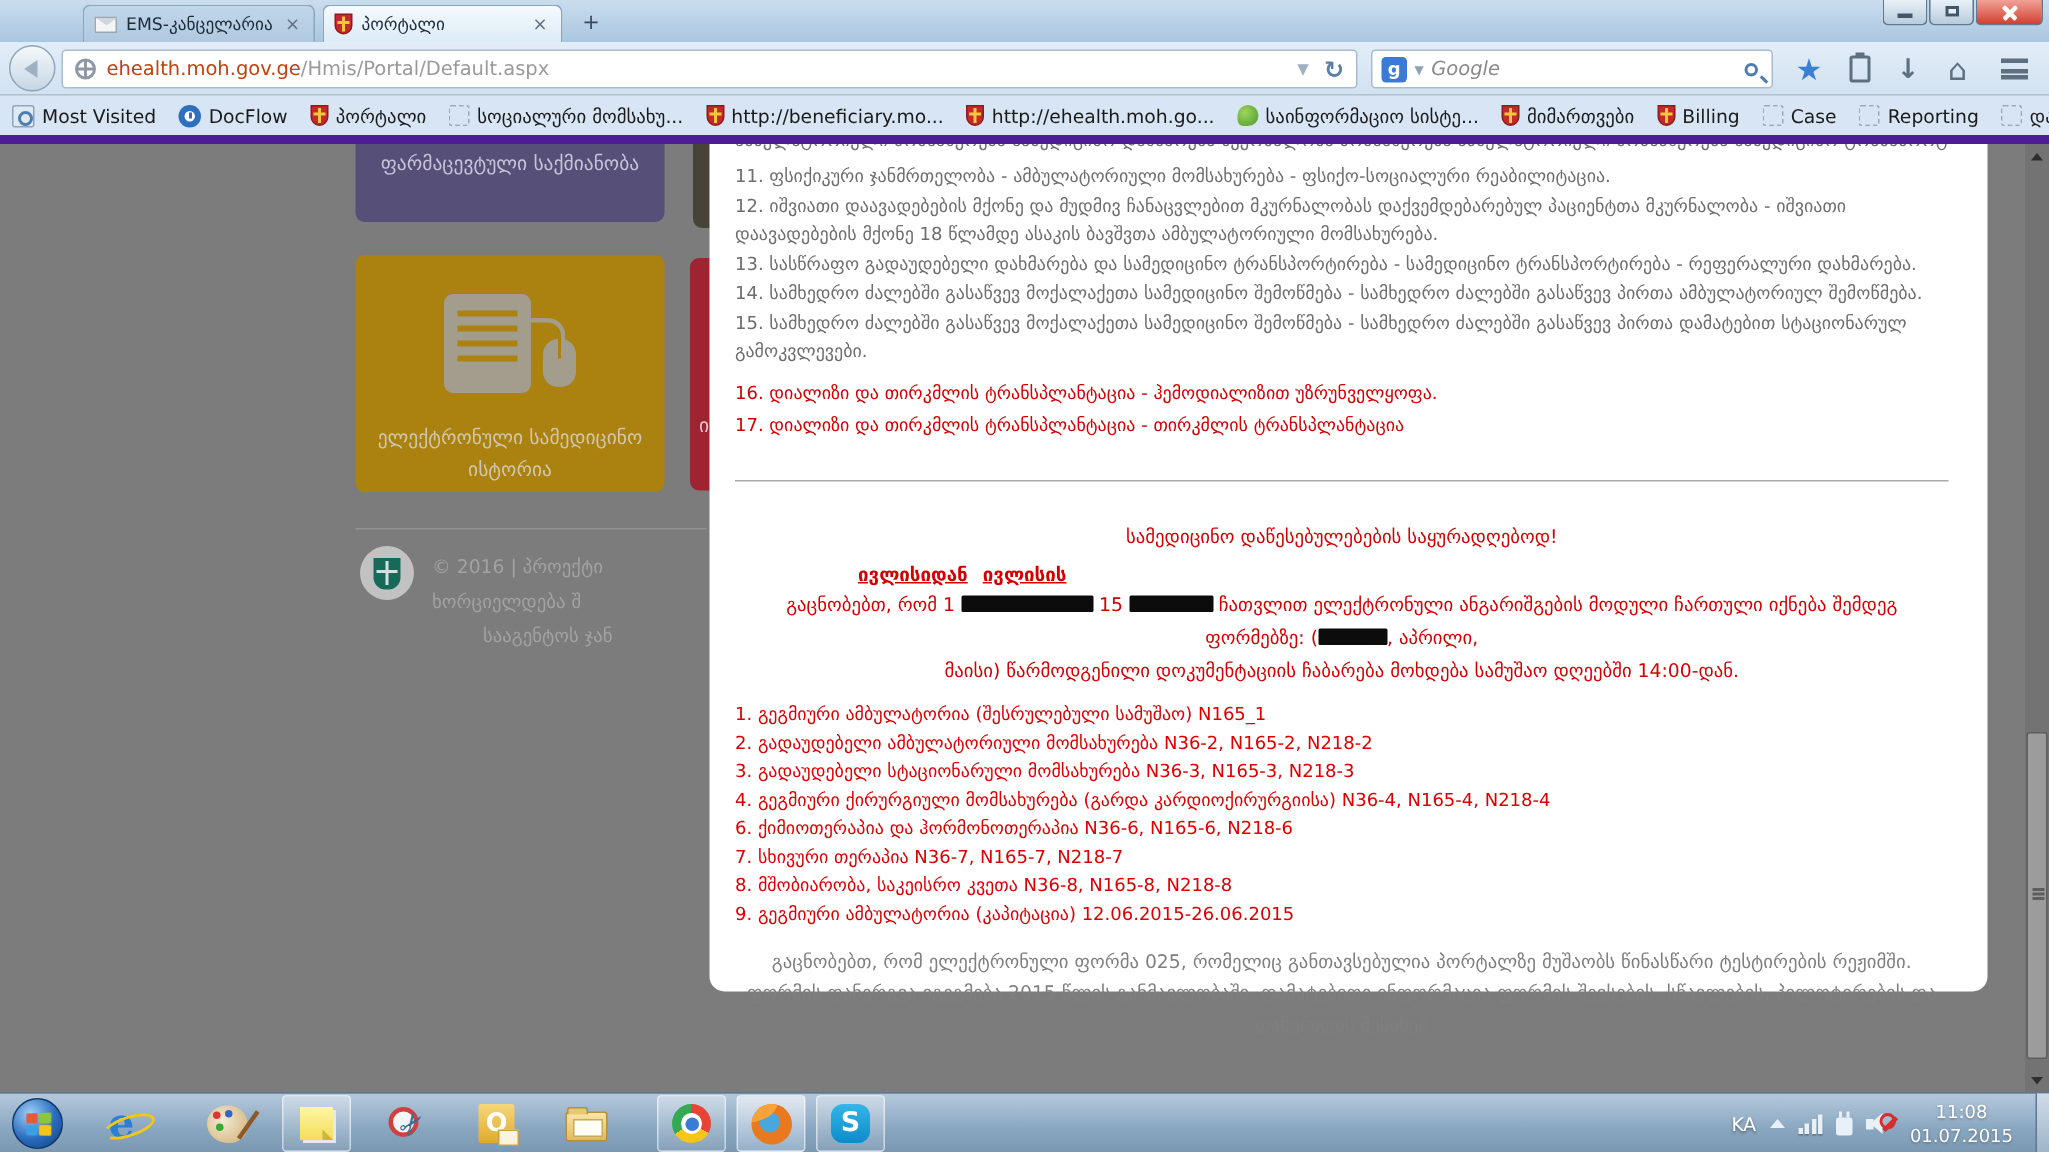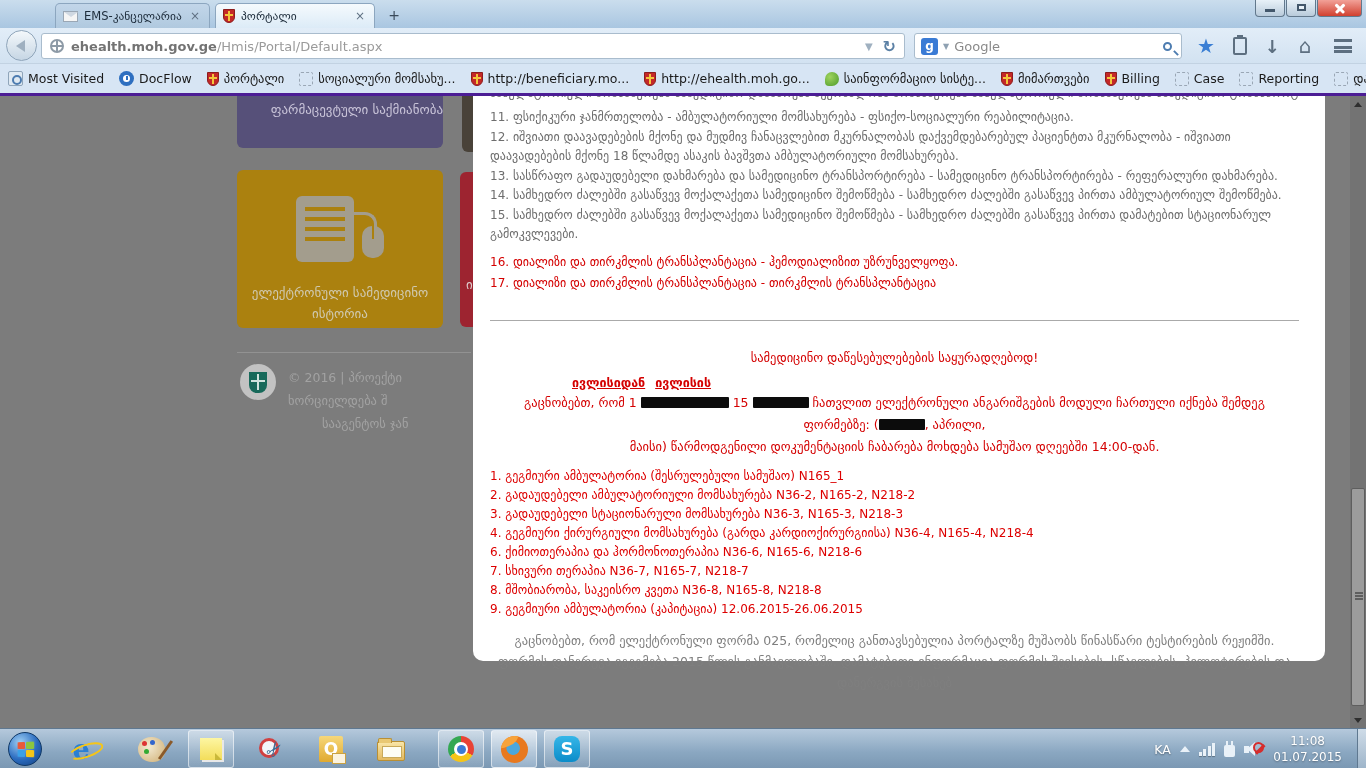--- a/index.html
+++ b/index.html
@@ -42,59 +42,59 @@
     background:linear-gradient(#f4f8fb,#c6d6e4); border:1px solid #8fa5ba; display:flex; align-items:center; justify-content:center; }
   .back-arrow { width:0; height:0; border-top:6px solid transparent; border-bottom:6px solid transparent;
     border-right:9px solid #9fb0c0; margin-right:2px; }
   .back-arrow:after { content:""; display:block; }
   .urlbar { position:absolute; left:41px; top:5px; width:864px; height:26px; background:#fff;
     border:1px solid #a9bccd; border-radius:3px; display:flex; align-items:center; padding:0 4px 0 8px; }
   .globe-ic { width:14px; height:14px; border-radius:50%; border:2px solid #8d9aa6; position:relative; margin-right:7px; }
   .globe-ic:before { content:""; position:absolute; left:-1px; top:4px; width:12px; height:2px; background:#8d9aa6; }
   .globe-ic:after { content:""; position:absolute; left:4px; top:-1px; width:2px; height:12px; background:#8d9aa6; }
   .url-text { flex:1; font-size:13px; color:#9a9a9a; white-space:nowrap; overflow:hidden; }
-  .url-text b { color:#737373; font-weight:bold; }
+  .url-text b { color:#c2410c; font-weight:normal; }
   .url-caret { color:#9fb0c0; font-size:10px; padding:0 6px; }
   .reload-ic { color:#5b80a5; font-size:16px; font-weight:bold; padding:0 4px; }
   .searchbox { position:absolute; left:914px; top:5px; width:268px; height:26px; background:#fff;
     border:1px solid #a9bccd; border-radius:3px; display:flex; align-items:center; padding:0 6px; }
   .google-ic { width:17px; height:17px; background:#3a7bd5; border-radius:3px; color:#fff; font-size:12px;
     font-weight:bold; text-align:center; line-height:17px; }
   .mini-caret { color:#8fa1b2; font-size:8px; padding:0 5px; }
-  .search-ph { flex:1; font-size:13px; color:#8a8a8a; }
+  .search-ph { flex:1; font-size:13px; font-style:italic; color:#8a8a8a; }
   .magnifier { width:9px; height:9px; border:2px solid #4d7cb0; border-radius:50%; position:relative; margin-right:3px; }
   .magnifier:after { content:""; position:absolute; left:8px; top:8px; width:6px; height:2px; background:#4d7cb0; transform:rotate(45deg); }
   .nav-ic { position:absolute; top:5px; height:26px; display:flex; align-items:center; justify-content:center; }
   .star-ic { left:1192px; width:28px; color:#3b7fd4; font-size:20px; }
   .clipboard-ic { left:1226px; width:28px; }
   .clipboard-shape { width:14px; height:18px; border:2px solid #5d6f80; border-radius:2px; position:relative; }
   .clipboard-shape:before { content:""; position:absolute; left:2px; top:-4px; width:6px; height:3px; background:#5d6f80; }
   .down-ic { left:1258px; width:28px; color:#5d6f80; font-size:18px; font-weight:bold; }
   .home-ic { left:1290px; width:30px; color:#5d6f80; font-size:20px; }
   .menu-ic { left:1326px; width:34px; }
   .menu-bars { width:18px; height:14px; border-top:3px solid #5d6f80; border-bottom:3px solid #5d6f80; position:relative; }
   .menu-bars:before { content:""; position:absolute; left:0; top:3.5px; width:18px; height:3px; background:#5d6f80; }
 
   
   .bookmarksbar { position:absolute; top:64px; left:0; width:1366px; height:32px; background:#d7e5f4;
-    border-bottom:3px solid #4c1d95; display:flex; align-items:center; padding:0 8px; gap:15px;
+    border-bottom:6px solid #4c1d95; display:flex; align-items:center; padding:0 8px; gap:15px;
     font-size:12.5px; color:#1a1a1a; white-space:nowrap; overflow:hidden; }
   .bm { display:flex; align-items:center; gap:5px; }
   .mv-ic { width:15px; height:15px; background:#dfe9f2; border:1px solid #8fa5ba; border-radius:2px; position:relative; }
   .mv-ic:before { content:""; position:absolute; left:3px; top:3px; width:6px; height:6px; border:2px solid #4d7cb0; border-radius:50%; }
   .docflow-ic { width:15px; height:15px; border-radius:50%; background:#2e6fc0; position:relative; }
   .docflow-ic:before { content:""; position:absolute; left:4px; top:4px; width:7px; height:7px; border-radius:50%; background:#fff; }
   .docflow-ic:after { content:""; position:absolute; left:7px; top:5px; width:2px; height:4px; background:#2e6fc0; }
   .dashed-ic { width:14px; height:14px; border:1px dashed #9aa7b5; border-radius:2px; }
   .green-ic { width:14px; height:14px; border-radius:50% 50% 50% 4px; background:radial-gradient(circle at 35% 35%, #9fd45e, #4c9a2a); }
 
   
   .viewport { position:absolute; top:96px; left:0; width:1366px; height:632px; background:#7c7c7c; overflow:hidden; }
   .tile { position:absolute; border-radius:6px; color:#d4cfc2; text-align:center; }
-  .tile-pharma { left:237px; top:-12px; width:206px; height:64px; background:#565079; border-radius:0 0 6px 6px;text-align:right; }
+  .tile-pharma { left:237px; top:-12px; width:206px; height:64px; background:#565079; border-radius:0 0 6px 6px; }
   .tile-pharma .tile-label { margin-top:18px; color:#c8c3d8; font-size:13px; }
   .tile-dark { left:462px; top:-12px; width:40px; height:68px; background:#494239; border-radius:0 0 6px 6px; }
   .tile-emr { left:237px; top:74px; width:206px; height:158px; background:#ab810f; }
   .tile-red { left:460px; top:76px; width:42px; height:155px; background:#9d2430; }
   .tile-red .tile-letter { position:absolute; left:6px; top:105px; color:#ddc9cb; font-size:13px; }
   .emr-icon { position:relative; width:100px; height:72px; margin:26px auto 0; }
   .emr-doc { position:absolute; left:6px; top:0; width:58px; height:66px; background:#a39d8d; border-radius:6px; padding:11px 9px; }
   .emr-doc i { display:block; height:4px; background:#ab810f; margin-bottom:6px; }
   .emr-mouse { position:absolute; left:72px; top:30px; width:22px; height:32px; background:#a39d8d; border-radius:10px; }
   .emr-mouse:before { content:""; position:absolute; left:10px; top:0; width:2px; height:13px; background:#ab810f; }

